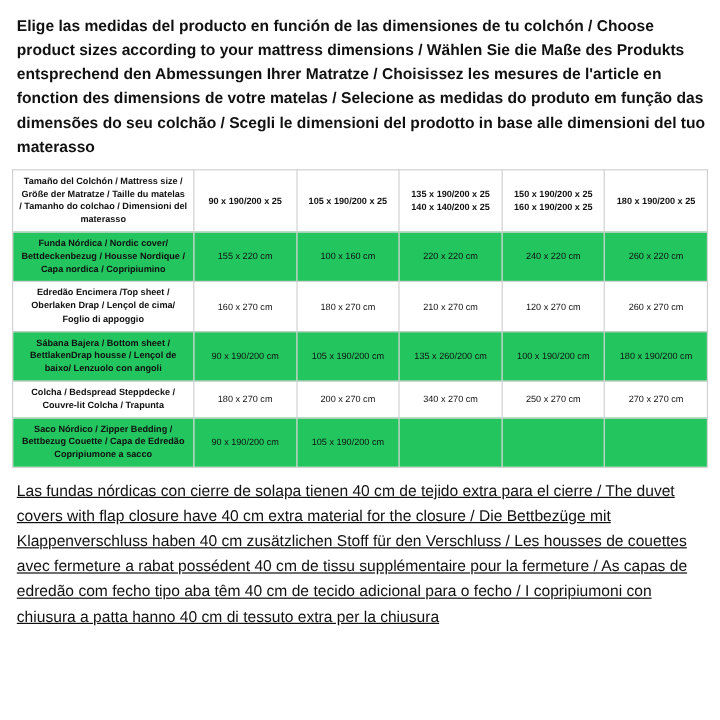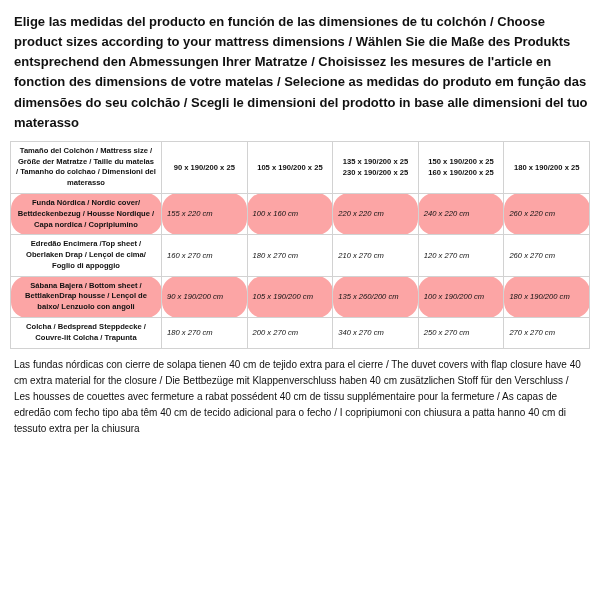--- a/index.html
+++ b/index.html
@@ -44,63 +44,62 @@
   }
   td.rowhead {
     width: 140px;
     font-weight: bold;
     font-size: 7.7px;
     line-height: 1.42;
     text-align: center;
     background: #ffffff;
   }
   td.cell {
-    text-align: left;
+    text-align: center;
     font-size: 7.7px;
     line-height: 1.5;
     background: #ffffff;
-    font-style: italic;
   }
   tr.shade td {
-    background: #fca5a5;
-    border-radius: 16px;
+    background: #22c55e;
   }
   tr.header td {
     background: #ffffff;
     font-weight: bold;
   }
   td.colhead {
     text-align: center;
     font-weight: bold;
     font-size: 7.6px;
     line-height: 1.55;
   }
   .footnote {
     margin-top: 8px;
     padding: 0 4px;
-    font-size: 10px;
+    font-size: 13px;
     line-height: 1.62;
     color: #111111;
+    text-decoration: underline;
   }
 </style>
 </head>
 <body>
 
 <div class="page">
 
   <div class="intro">Elige las medidas del producto en función de las dimensiones de tu colchón / Choose product sizes according to your mattress dimensions / Wählen Sie die Maße des Produkts entsprechend den Abmessungen Ihrer Matratze / Choisissez les mesures de l'article en fonction des dimensions de votre matelas / Selecione as medidas do produto em função das dimensões do seu colchão / Scegli le dimensioni del prodotto in base alle dimensioni del tuo materasso</div>
 
   <table class="sizes">
     <tbody>
       <tr class="header">
         <td class="rowhead">Tamaño del Colchón / Mattress size / Größe der Matratze / Taille du matelas / Tamanho do colchao / Dimensioni del materasso</td>
         <td class="colhead" style="white-space:pre-line">90 x 190/200 x 25</td>
         <td class="colhead" style="white-space:pre-line">105 x 190/200 x 25</td>
         <td class="colhead" style="white-space:pre-line">135 x 190/200 x 25
-230 x 190/200 x 25</td>
+140 x 140/200 x 25</td>
         <td class="colhead" style="white-space:pre-line">150 x 190/200 x 25
 160 x 190/200 x 25</td>
         <td class="colhead" style="white-space:pre-line">180 x 190/200 x 25</td>
       </tr>
 
       <tr class="shade">
         <td class="rowhead">Funda Nórdica /  Nordic cover/ Bettdeckenbezug / Housse Nordique / Capa nordica / Copripiumino</td>
         <td class="cell">155 x 220 cm</td>
         <td class="cell">100 x 160 cm</td>
         <td class="cell">220 x 220 cm</td>
@@ -130,18 +129,26 @@
 
       <tr>
         <td class="rowhead">Colcha / Bedspread Steppdecke / Couvre-lit Colcha / Trapunta</td>
         <td class="cell">180 x 270 cm</td>
         <td class="cell">200 x 270 cm</td>
         <td class="cell">340 x 270 cm</td>
         <td class="cell">250 x 270 cm</td>
         <td class="cell">270 x 270 cm</td>
       </tr>
 
+      <tr class="shade">
+        <td class="rowhead">Saco Nórdico / Zipper Bedding / Bettbezug Couette / Capa de Edredão Copripiumone a sacco</td>
+        <td class="cell">90 x 190/200 cm</td>
+        <td class="cell">105 x 190/200 cm</td>
+        <td class="cell"></td>
+        <td class="cell"></td>
+        <td class="cell"></td>
+      </tr>
     </tbody>
   </table>
 
   <div class="footnote">Las fundas nórdicas con cierre de solapa tienen 40 cm de tejido extra para el cierre / The duvet covers with flap closure have 40 cm extra material for the closure / Die Bettbezüge mit Klappenverschluss haben 40 cm zusätzlichen Stoff für den Verschluss / Les housses de couettes avec fermeture a rabat possédent 40 cm de tissu supplémentaire pour la fermeture / As capas de edredão com fecho tipo aba têm 40 cm de tecido adicional para o fecho / I copripiumoni con chiusura a patta hanno 40 cm di tessuto extra per la chiusura</div>
 
 </div>
 
 </body></html>

